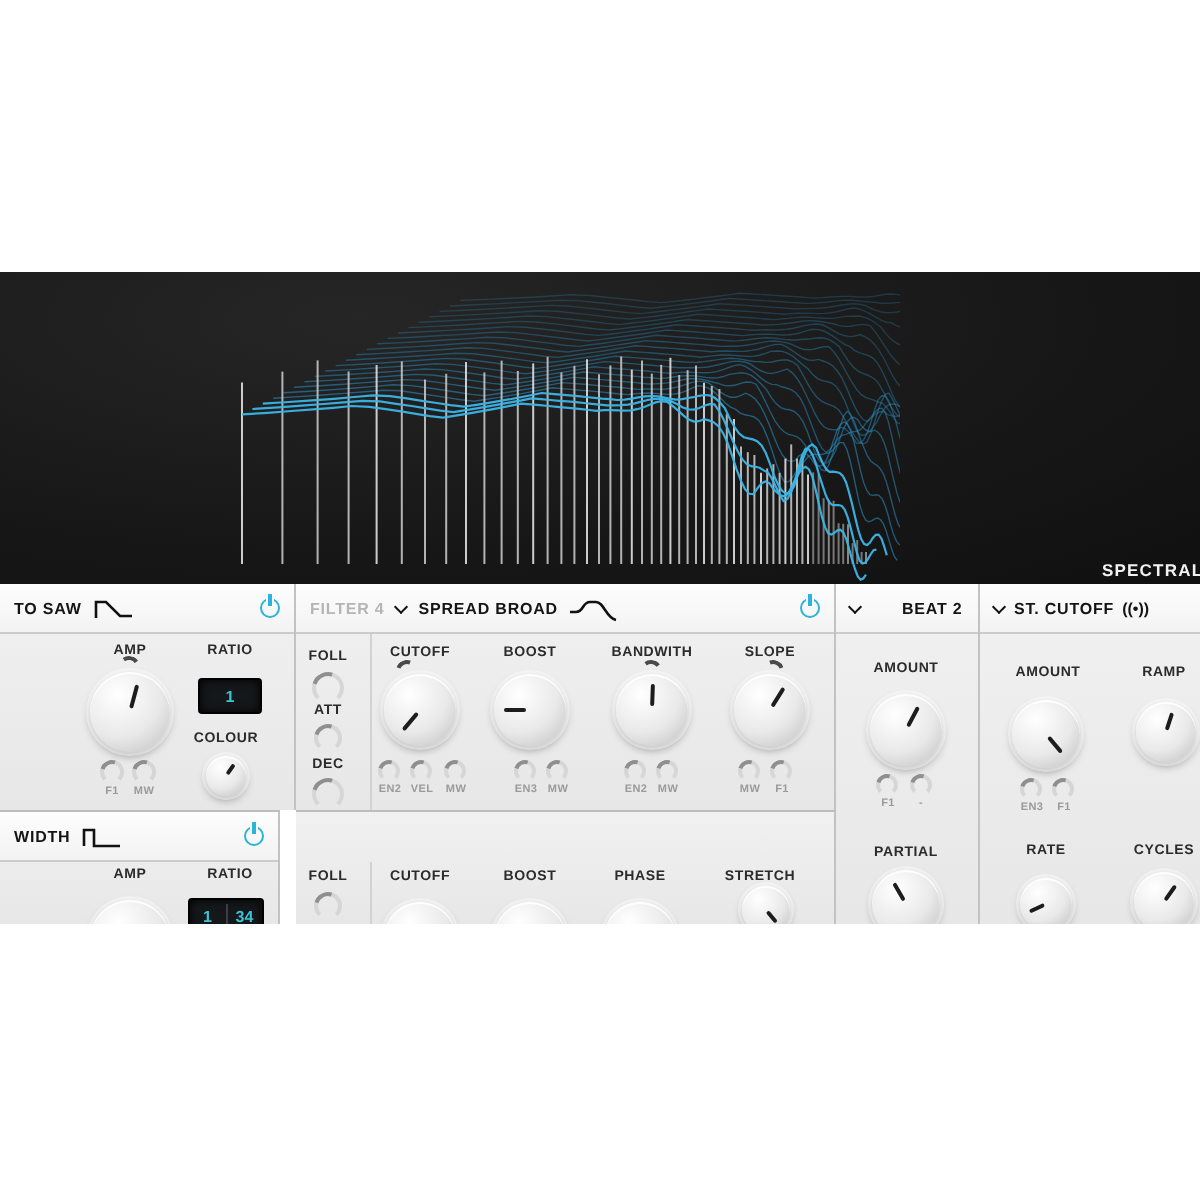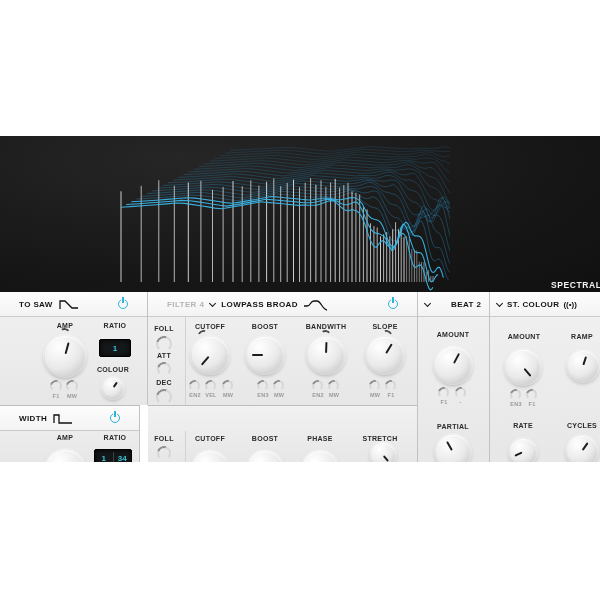--- a/index.html
+++ b/index.html
@@ -14,21 +14,21 @@
         background:radial-gradient(circle at 35% 28%,#ffffff,#e9e9e9 55%,#c3c3c3 95%);
         box-shadow:0 0 0 2px rgba(255,255,255,.45),0 2px 4px rgba(0,0,0,.35),inset 0 1px 0 rgba(255,255,255,.9);}
   .knob .ind{position:absolute;inset:0;transform:rotate(var(--a,0deg));}
   .knob .ind::before{content:"";position:absolute;left:calc(50% - 1px);top:15%;width:2px;height:30%;
         background:#1d1d1d;border-radius:2px;}
   
   .panel{position:absolute;overflow:hidden;background:linear-gradient(#f1f1f1,#e7e7e7);
          border-right:1px solid #c2c2c2;box-sizing:border-box;}
   .panel.bottom{border-top:1px solid #bdbdbd;}
   .phead{position:absolute;left:0;right:0;top:0;height:25px;background:linear-gradient(#fdfdfd,#f3f3f3);
-         border-bottom:1px solid #cbcbcb;display:flex;align-items:center;gap:5px;padding:0 19px;box-sizing:border-box;}
+         border-bottom:1px solid #cbcbcb;display:flex;align-items:center;gap:5px;padding:0 7px;box-sizing:border-box;}
   .ptitle{font-size:8px;font-weight:700;letter-spacing:.4px;color:#141414;white-space:nowrap;}
   .pkind{font-size:8px;font-weight:700;letter-spacing:.4px;color:#b5b5b5;white-space:nowrap;}
   .chev{width:7px;height:7px;position:relative;flex:0 0 auto;}
   .chev::before{content:"";position:absolute;left:1px;top:0px;width:4px;height:4px;
         border-right:1.4px solid #111;border-bottom:1.4px solid #111;transform:rotate(45deg);}
   .pwr{position:relative;width:10px;height:10px;border:1.6px solid var(--accent);border-radius:50%;
         box-sizing:border-box;margin-left:auto;flex:0 0 auto;}
   .pwr::before{content:"";position:absolute;left:50%;top:-4px;transform:translateX(-50%);width:4px;height:5px;background:#f8f8f8;}
   .pwr::after{content:"";position:absolute;left:50%;top:-3px;transform:translateX(-50%);width:2px;height:6px;background:var(--accent);}
   .wicon{flex:0 0 auto;}
@@ -182,21 +182,21 @@
       <div class="sep"></div>
       <span>34</span>
     </div>
     <div class="knob" style="left:45px;top:44px;width:40px;height:40px;"></div>
   </div>
 
   <div class="panel" style="left:148px;top:292px;width:270px;height:113px;">
     <div class="phead">
       <span class="pkind">FILTER 4</span>
       <span class="chev"></span>
-      <span class="ptitle">LOWPASS BROAD</span>
+      <span class="ptitle">SPREAD BROAD</span>
       <svg class="wicon" width="26" height="14">
         <path d="M1,9 L4,9 C8,9 7,4 11,4 L14,4 C18,4 19,12 24,13" fill="none" stroke="#111" stroke-width="1.3"></path>
         </svg>
       <div class="pwr"></div>
     </div>
     <div class="vline" style="left:37px;top:25px;height:88px;"></div>
     <div class="lbl" style="left:0;top:33px;width:32px;">FOLL</div>
     <div class="mini" style="left:8px;top:44px;width:16px;height:16px;"></div>
     <div class="lbl" style="left:0;top:60px;width:32px;">ATT</div>
     <div class="mini" style="left:9px;top:70px;width:14px;height:14px;"></div>
@@ -276,21 +276,21 @@
     <div class="sub" style="left:37px;top:107px;width:11px;">-</div>
     <div class="lbl" style="left:5px;top:131px;width:60px;">PARTIAL</div>
     <div class="knob" style="left:18px;top:143px;width:34px;height:34px;--a:-30deg;">
         <div class="ind"></div>
       </div>
   </div>
 
   <div class="panel" style="left:490px;top:292px;width:110px;height:170px;border-right:none;">
     <div class="phead" style="gap:4px;padding:0 6px;">
       <span class="chev"></span>
-      <span class="ptitle">ST. COLOUR</span>
+      <span class="ptitle">ST. CUTOFF</span>
       <span class="spread-glyph">((•))</span>
     </div>
     <div class="lbl" style="left:9px;top:41px;width:50px;">AMOUNT</div>
     <div class="lbl" style="left:67px;top:41px;width:50px;">RAMP</div>
     <div class="knob" style="left:16px;top:58px;width:34px;height:34px;--a:140deg;">
         <div class="ind"></div>
       </div>
     <div class="knob" style="left:78px;top:59px;width:30px;height:30px;--a:18deg;">
         <div class="ind"></div>
       </div>

